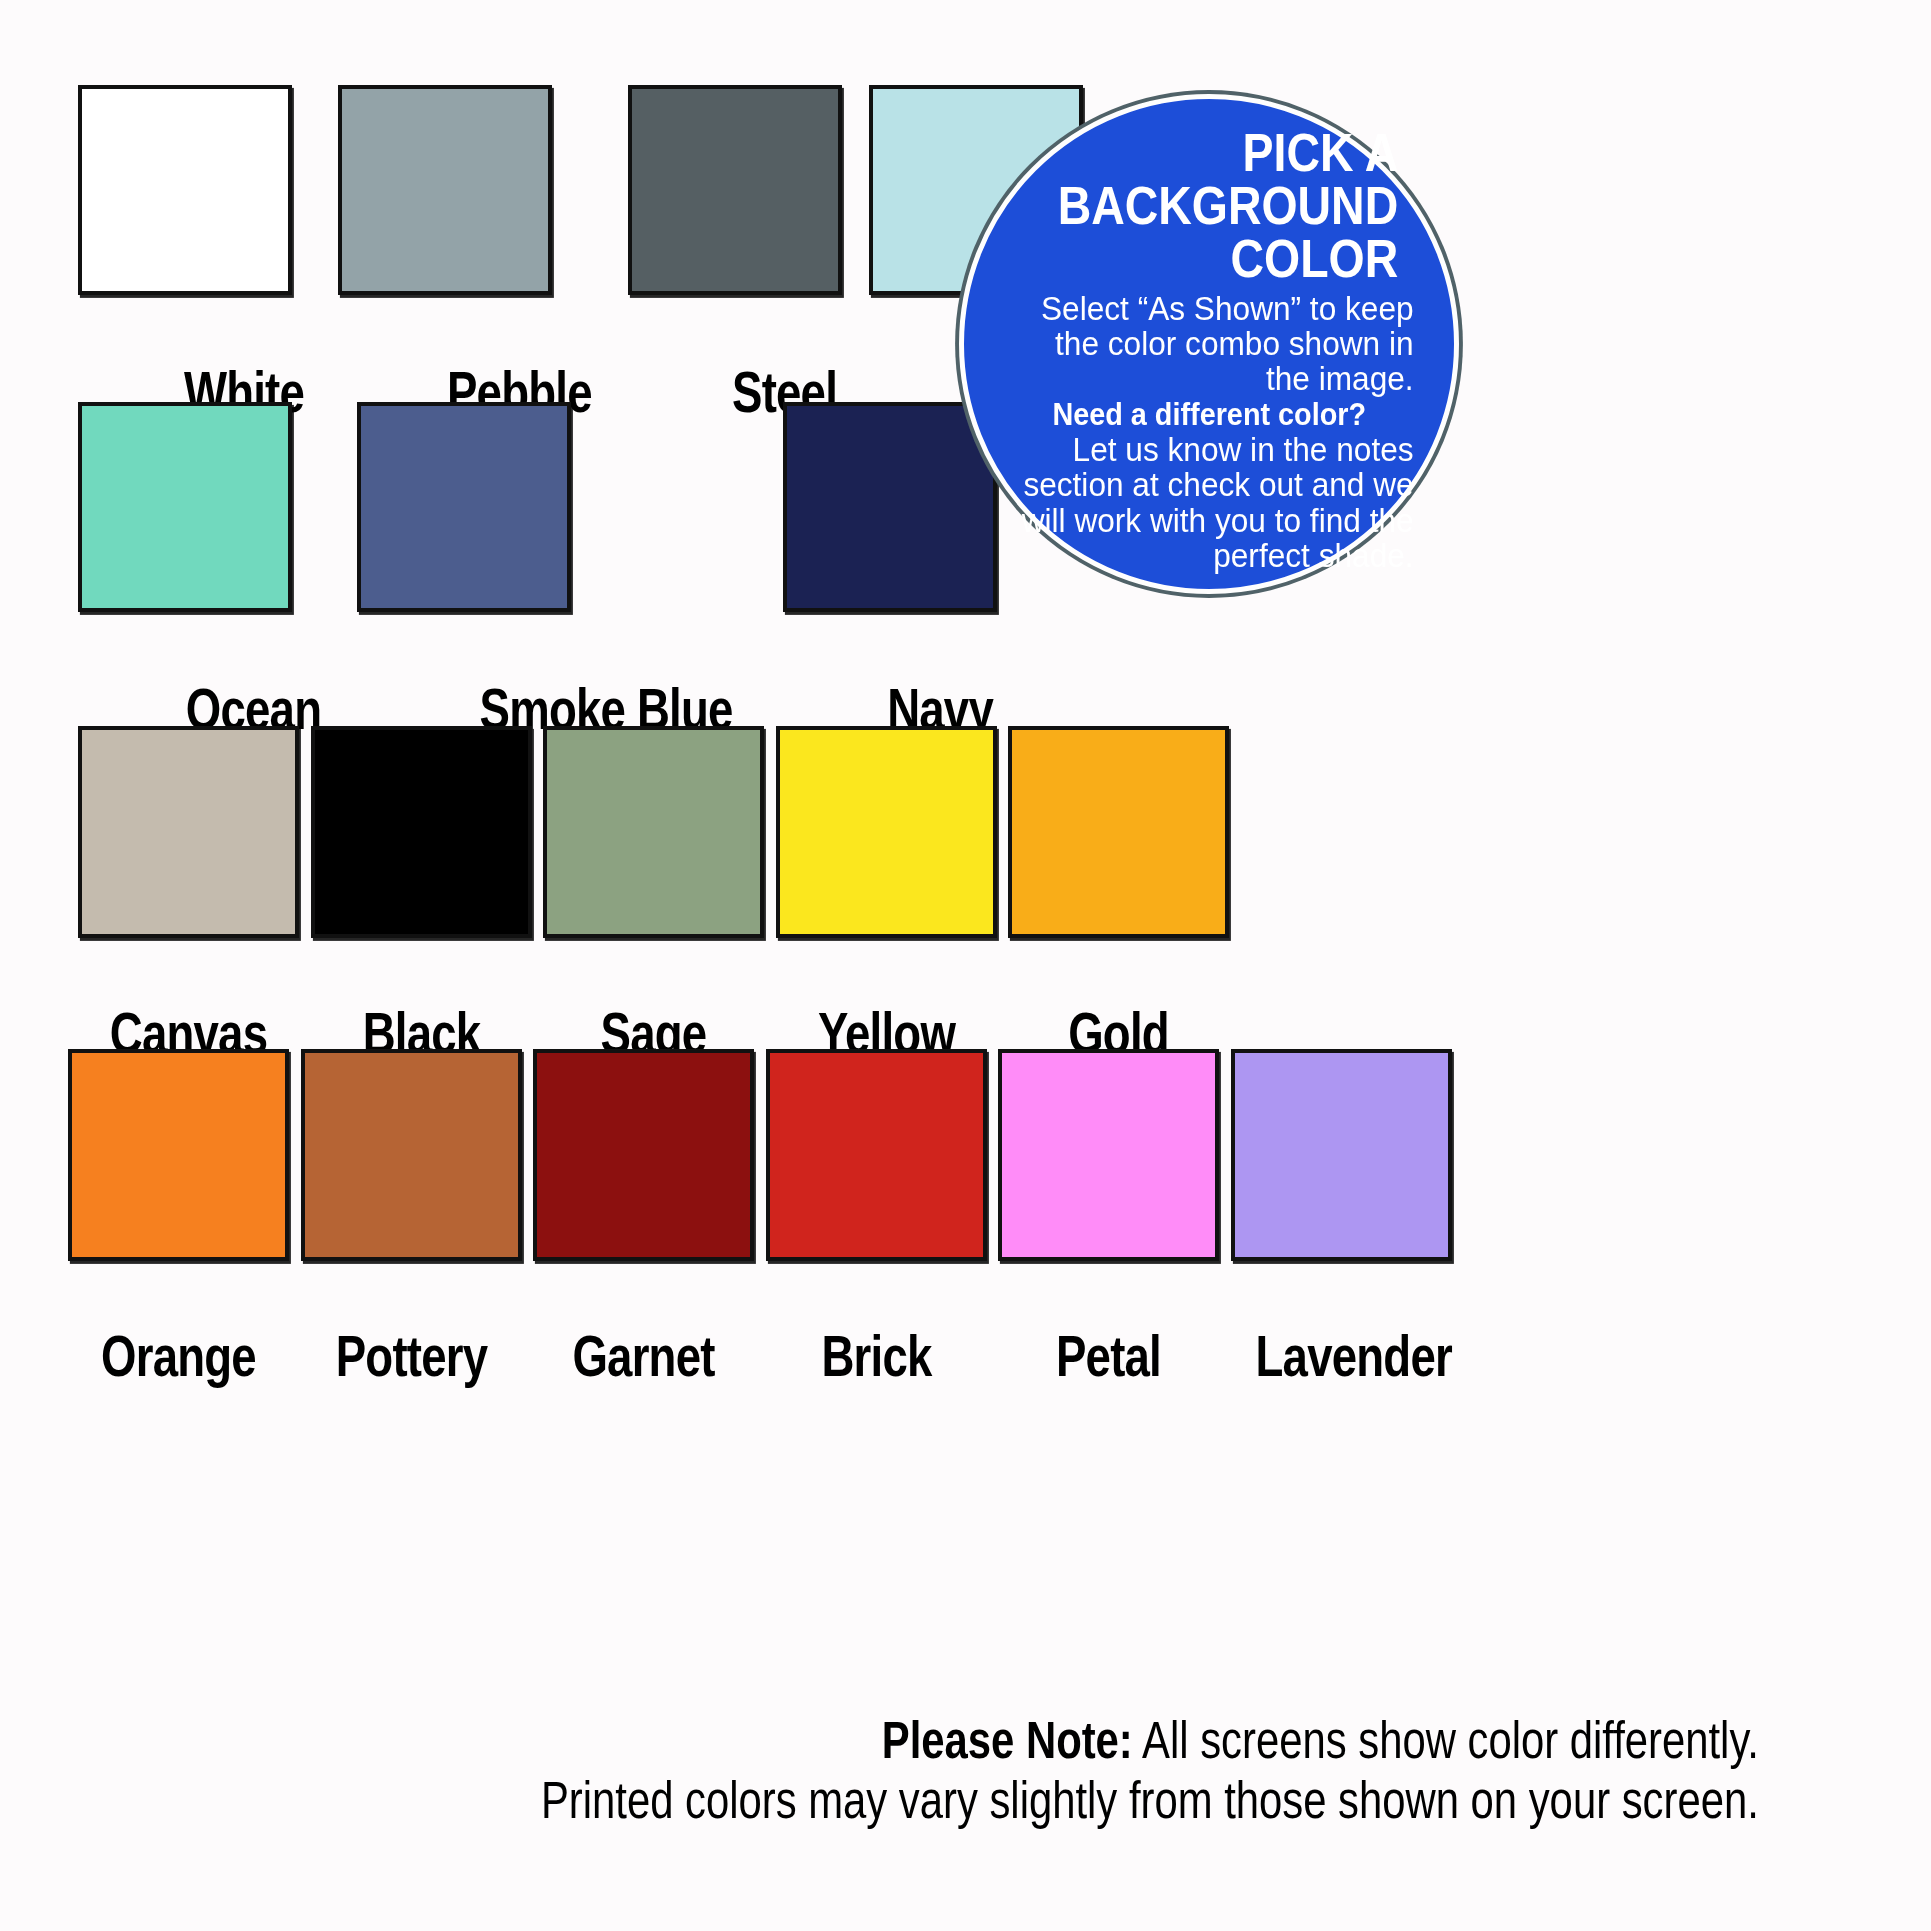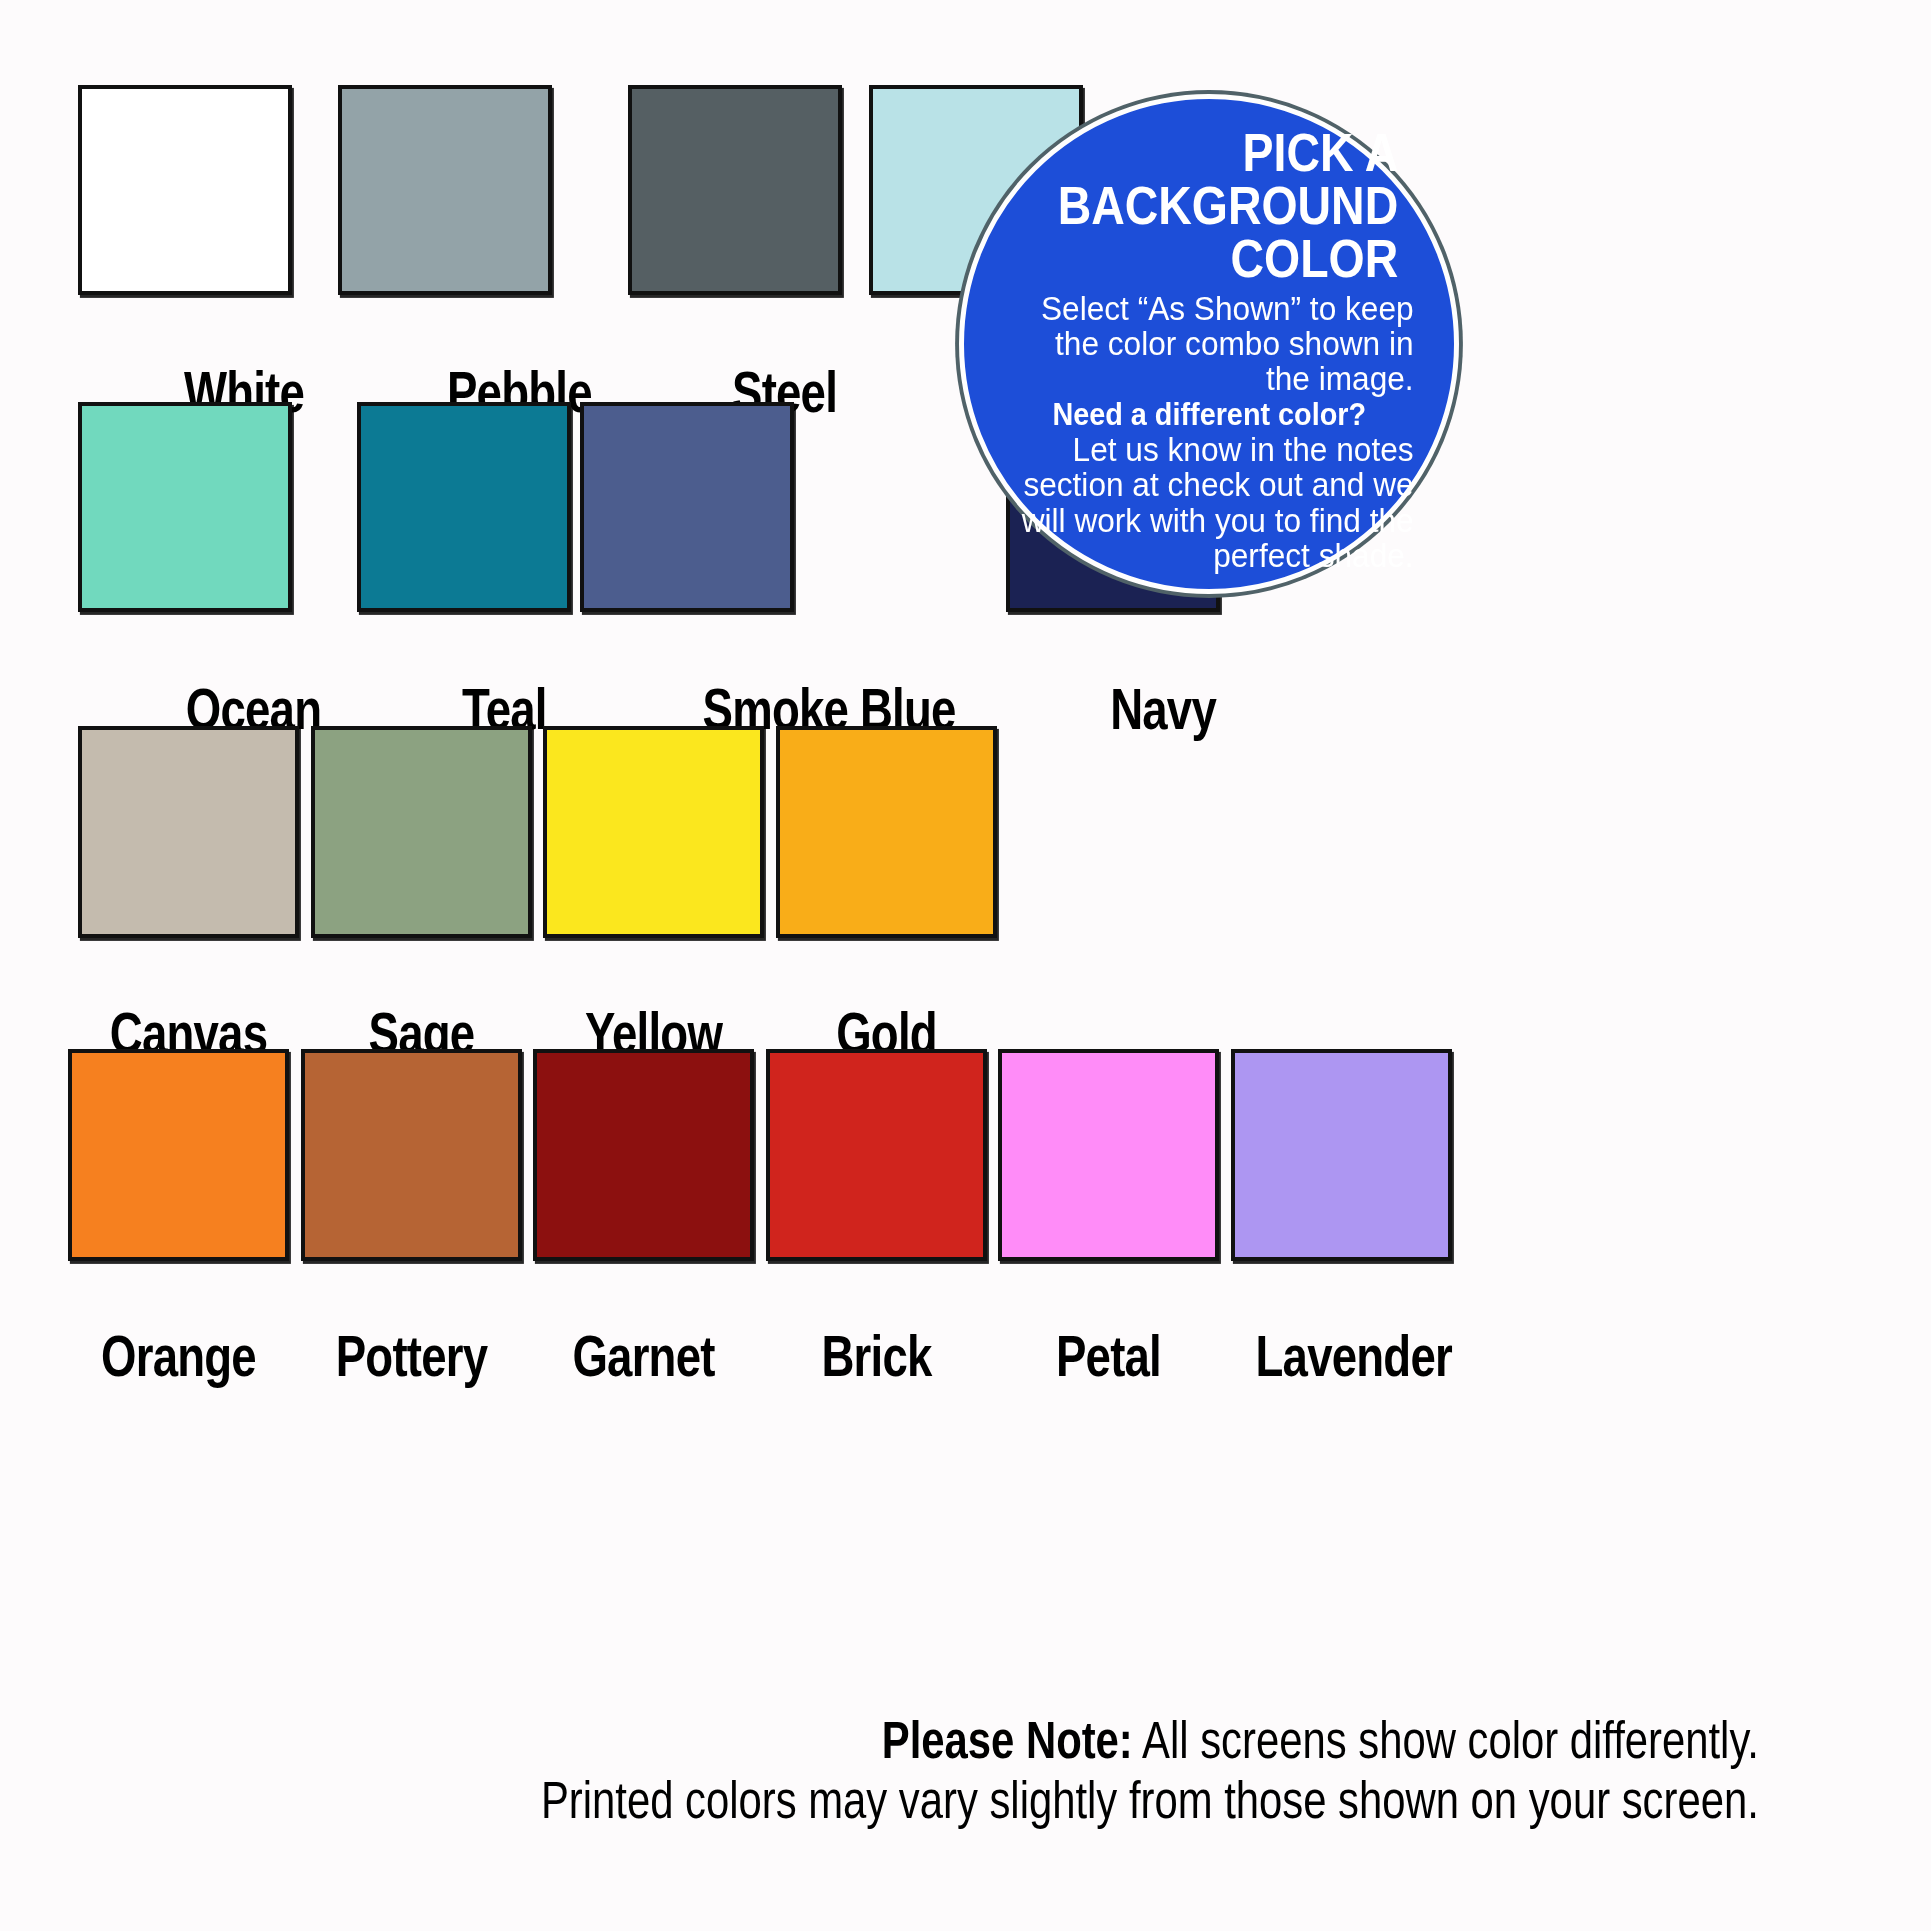--- a/index.html
+++ b/index.html
@@ -114,36 +114,36 @@
         <div class="chip" style="background: rgb(185, 226, 231);"></div>
         <div class="caption">Sky</div>
       </div>
     </div>
   <div class="row rowA" id="row2">
       <div class="cell">
         <div class="chip" style="background: rgb(113, 217, 190);"></div>
         <div class="caption">Ocean</div>
       </div>
       <div class="cell">
-        <div class="chip" style="background: rgb(12, 122, 148);"></div>
-        <div class="caption">Teal</div>
-      </div>
-      <div class="cell">
         <div class="chip" style="background: rgb(76, 93, 142);"></div>
         <div class="caption">Smoke Blue</div>
       </div>
       <div class="cell">
         <div class="chip" style="background: rgb(27, 34, 83);"></div>
         <div class="caption">Navy</div>
       </div>
     </div>
   <div class="row rowB" id="row3">
       <div class="cell">
         <div class="chip" style="background: rgb(196, 187, 174);"></div>
         <div class="caption">Canvas</div>
+      </div>
+      <div class="cell">
+        <div class="chip" style="background: rgb(0, 0, 0);"></div>
+        <div class="caption">Black</div>
       </div>
       <div class="cell">
         <div class="chip" style="background: rgb(140, 162, 129);"></div>
         <div class="caption">Sage</div>
       </div>
       <div class="cell">
         <div class="chip" style="background: rgb(251, 231, 30);"></div>
         <div class="caption">Yellow</div>
       </div>
       <div class="cell">

